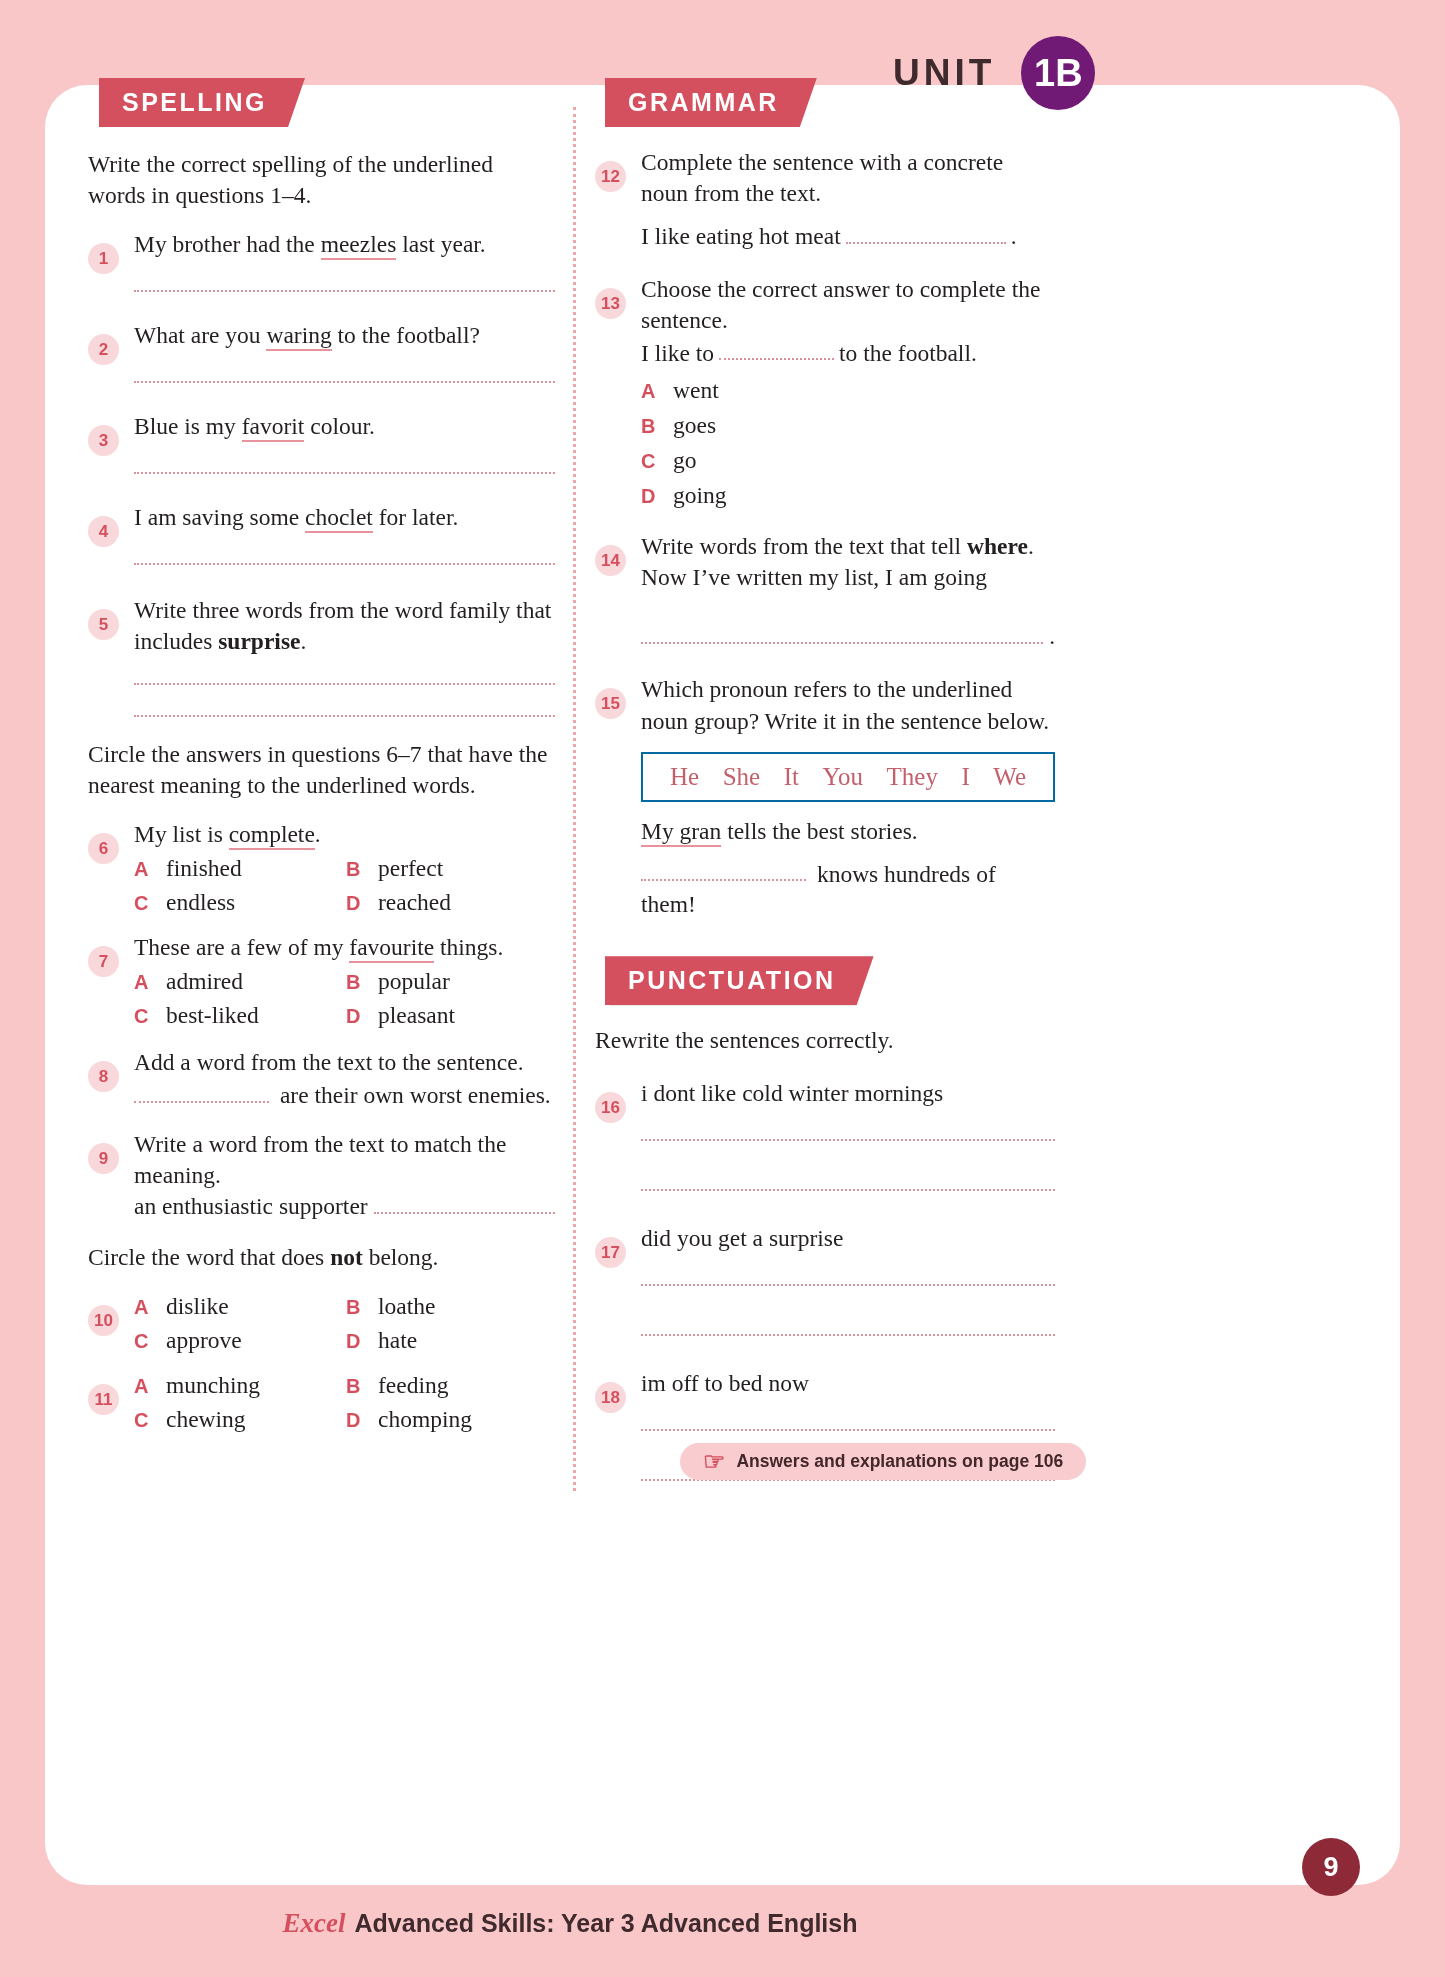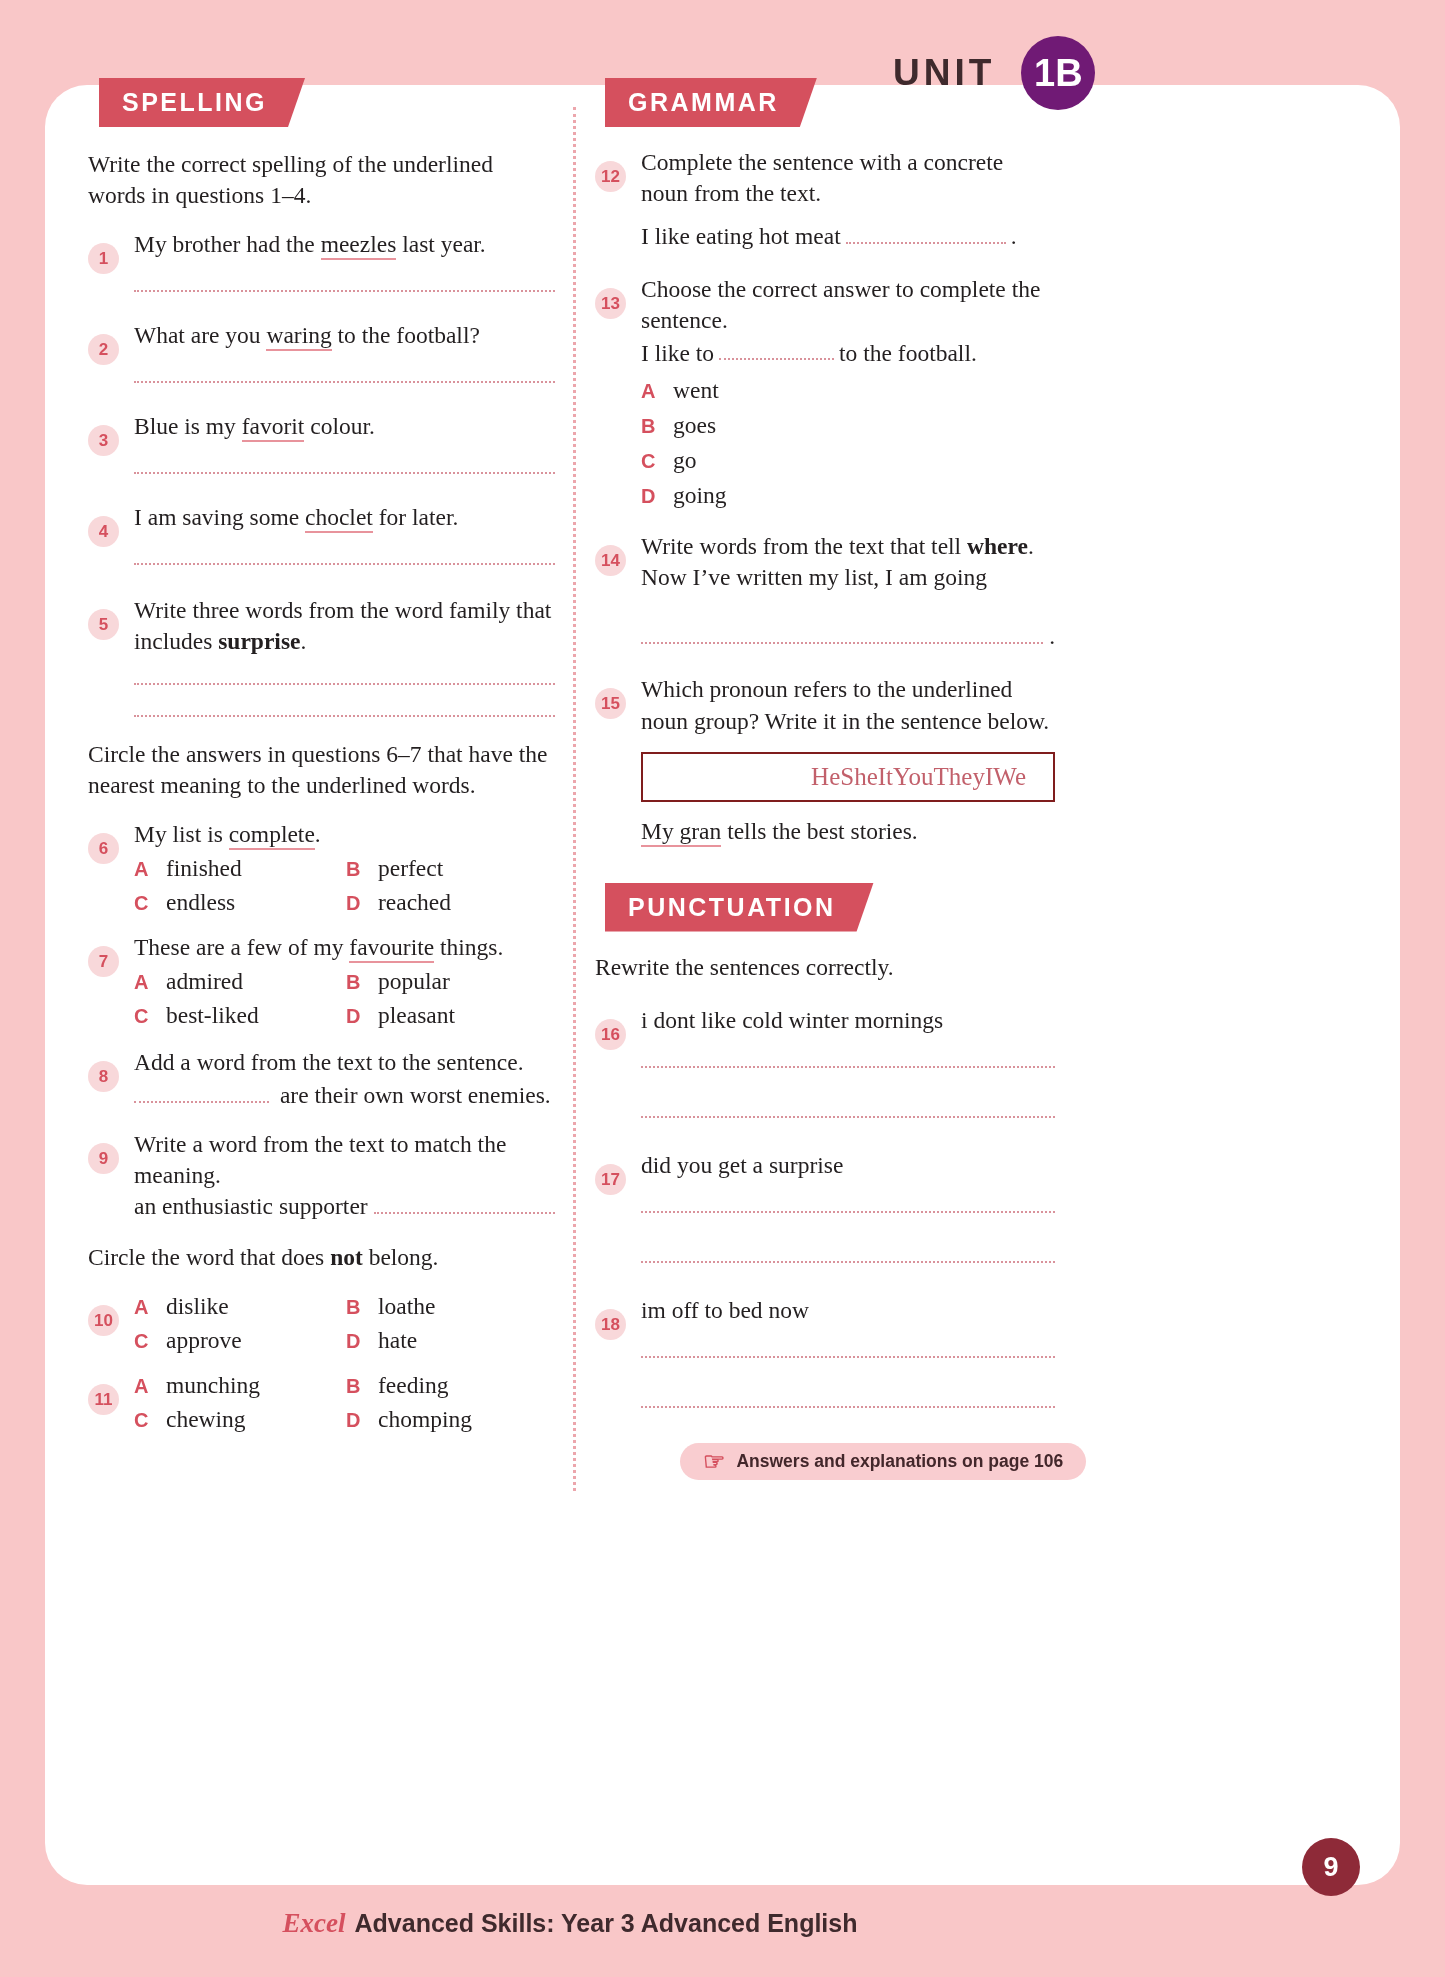--- a/index.html
+++ b/index.html
@@ -64,22 +64,22 @@
   .fillrow { display:flex; align-items:baseline; gap:6px; }
   .fillrow .fill.grow { flex:1; width:auto; margin:0; }
   
   .opts { display:grid; grid-template-columns:212px auto; row-gap:7px; margin-top:5px; }
   .opts-v { display:flex; flex-direction:column; gap:8px; margin-top:9px; }
   .opt { display:flex; gap:13px; align-items:baseline; }
   .optletter { font-family:"Liberation Sans", sans-serif; font-weight:bold; font-size:20px; color:#d5505e; min-width:19px; }
   .opttext { font-size:23.5px; }
   
   .pronoun-box {
-    border:2px solid #7f1d1d;
-    display:flex; justify-content:flex-end;
+    border:2px solid #0369a1;
+    display:flex; justify-content:space-between;
     padding:9px 27px;
     font-size:25px; color:#c2606b;
     margin-top:15px;
   }
   
   .answers-pill {
     position:absolute; left:635px; top:1358px; height:37px;
     border-radius:19px; background:#f9cdd0;
     display:flex; align-items:center; gap:11px; padding:0 23px;
     font-family:"Liberation Sans", sans-serif; font-weight:bold; font-size:17.5px; color:#43272b;
@@ -341,20 +341,21 @@
         <div class="pronoun-box">
           <span>He</span>
           <span>She</span>
           <span>It</span>
           <span>You</span>
           <span>They</span>
           <span>I</span>
           <span>We</span>
         </div>
         <p class="qtext mt14"><span class="u">My gran</span><span> tells the best stories.</span></p>
+        <p class="qtext mt10"><span class="fill w165"></span><span> knows hundreds of them!</span></p>
       </div>
     </div>
 
     <div class="banner-wrap mt36" style="margin-left:10px">
       <div class="banner">PUNCTUATION</div>
     </div>
     <p class="intro mt20">Rewrite the sentences correctly.</p>
 
     <div class="q mt22">
       <div class="qnum">16</div>

